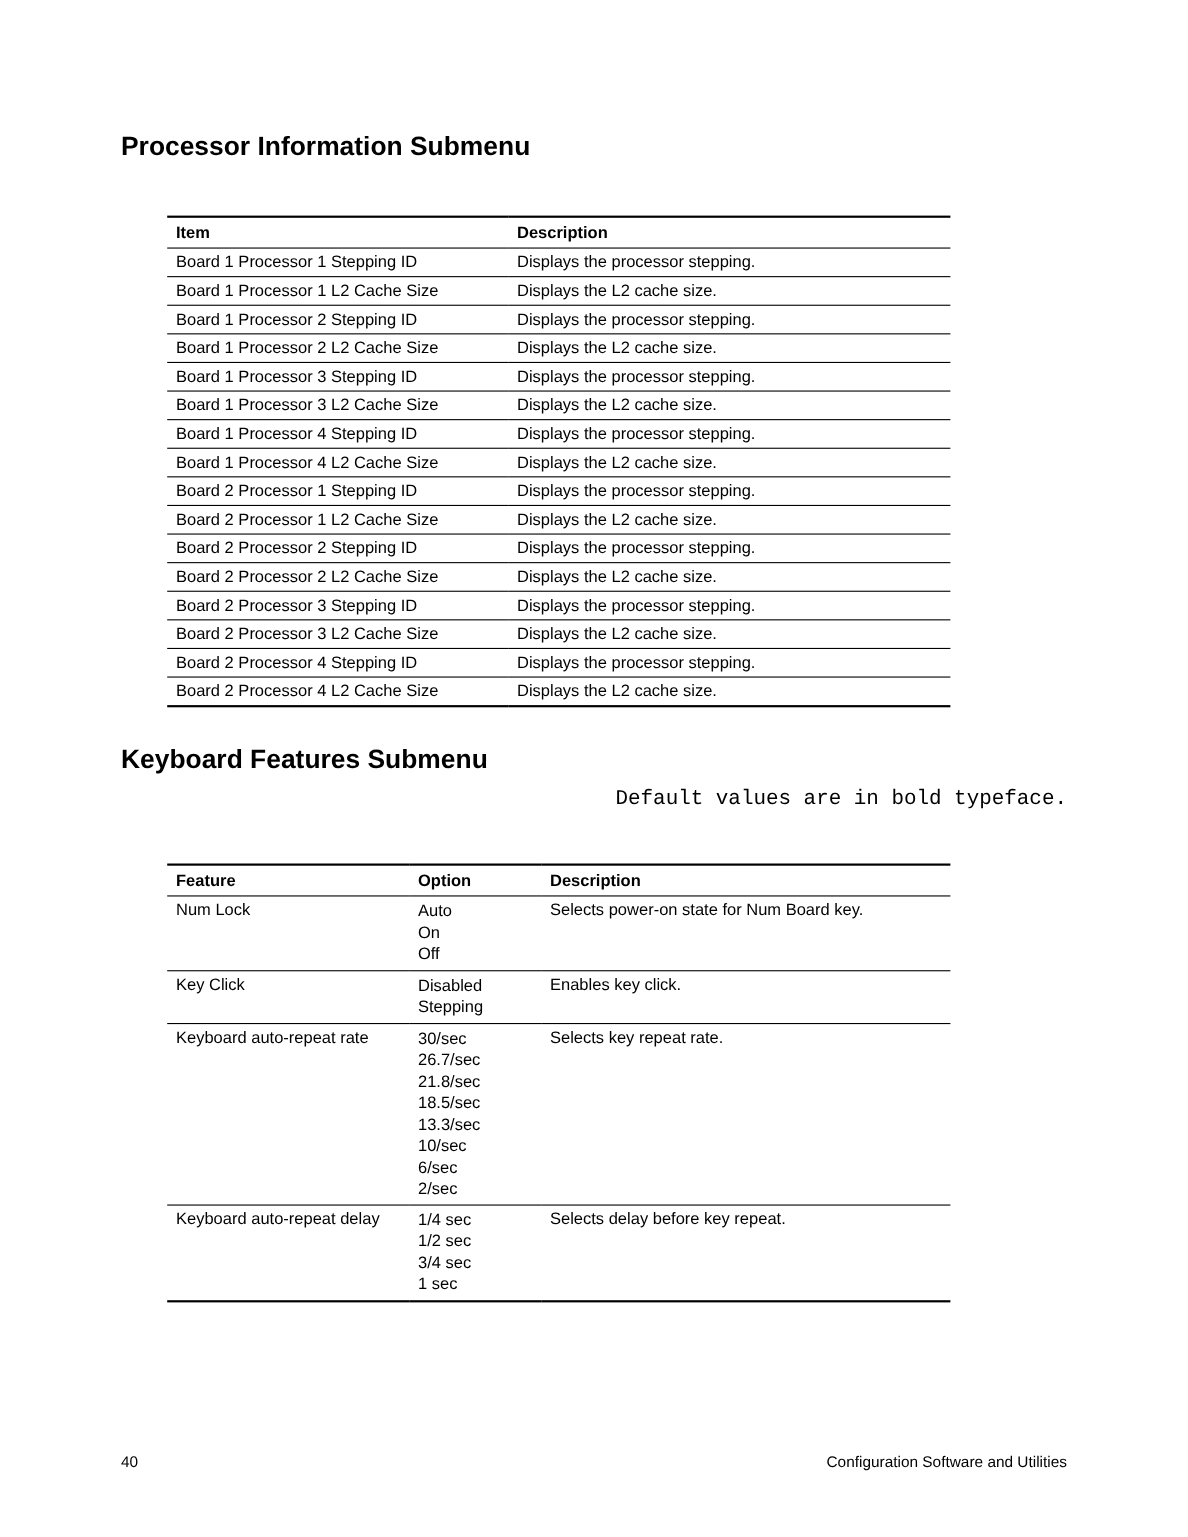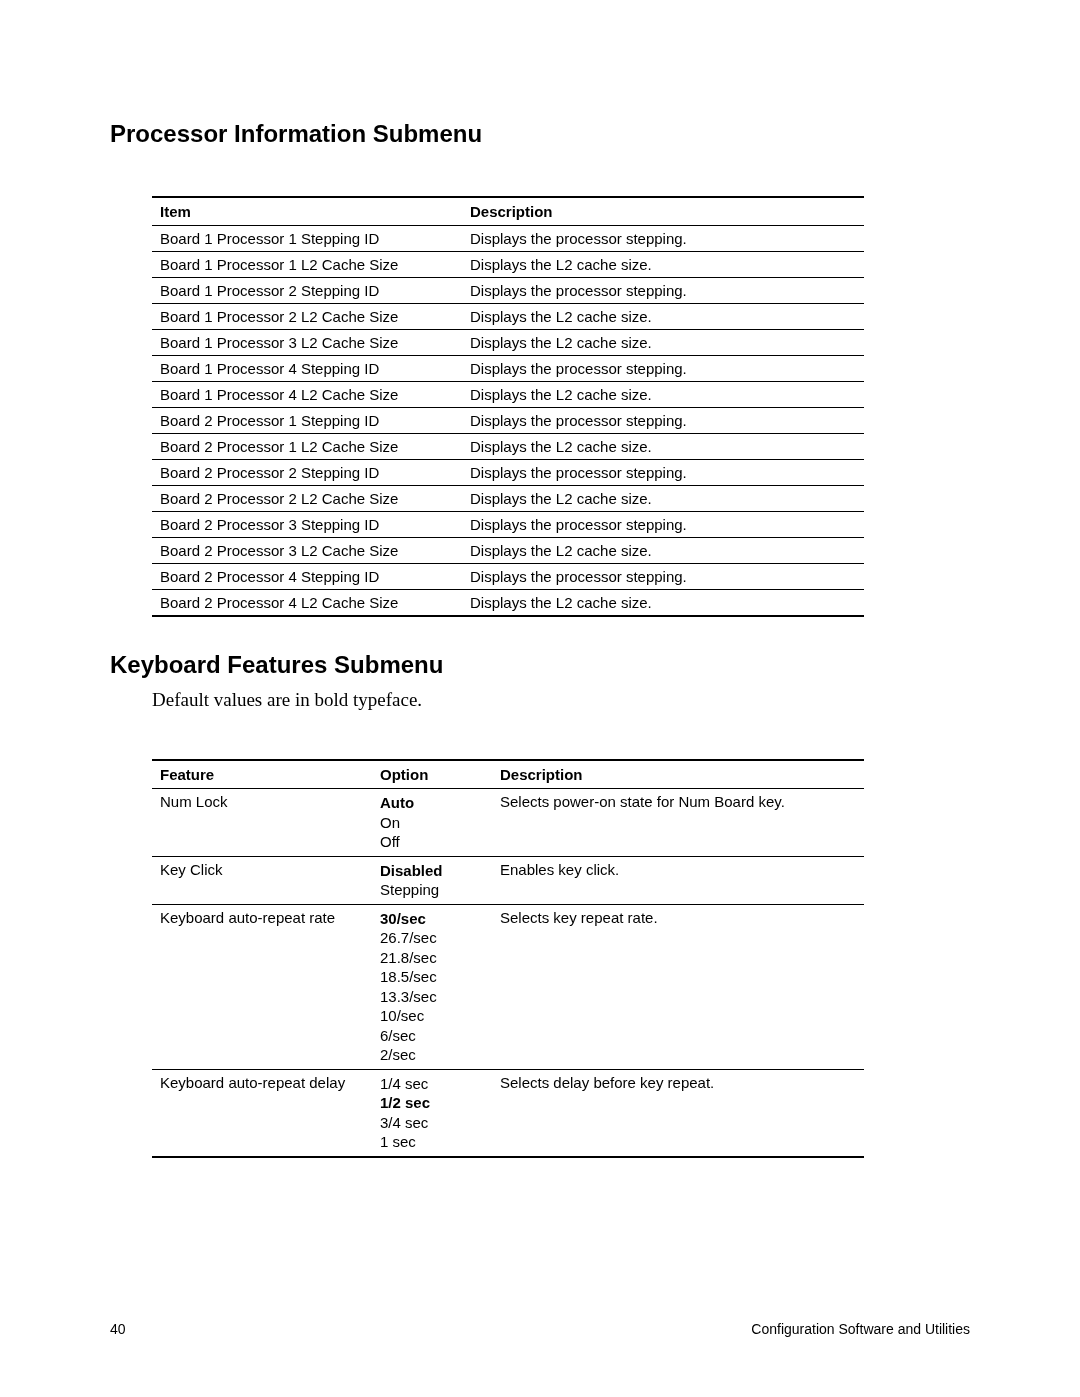--- a/index.html
+++ b/index.html
@@ -15,23 +15,24 @@
     box-sizing: border-box;
     padding: 120px 110px 0 110px;
     position: relative;
   }
   h2 {
     font-size: 24px;
     font-weight: bold;
     margin: 0 0 10px 0;
   }
   .note {
-    font-family: Liberation Serif, serif;
+    font-family: Liberation Mono, monospace;
     font-size: 19px;
     margin: 6px 0 12px 42px;
+    text-align: right;
   }
   table {
     border-collapse: collapse;
     width: 712px;
     margin-left: 42px;
     font-size: 15px;
     margin-top: 48px;
   }
   table td, table th {
     text-align: left;
@@ -54,21 +55,21 @@
     padding-top: 5px;
     padding-bottom: 5px;
   }
   tbody tr {
     border-bottom: 1px solid #000;
   }
   tbody tr:last-child {
     border-bottom: 2px solid #000;
   }
   .opt-line { display: block; line-height: 1.3; }
-  .bold { font-weight: bold; }
+  .bold { font-weight: normal; }
   .footer {
     position: absolute;
     bottom: 60px;
     left: 110px;
     right: 110px;
     font-size: 14px;
     display: flex;
     justify-content: space-between;
   }
   .section { margin-bottom: 34px; }
@@ -100,20 +101,24 @@
             <td>Board 1 Processor 1 L2 Cache Size</td>
             <td>Displays the L2 cache size.</td>
           </tr>
           <tr>
             <td>Board 1 Processor 2 Stepping ID</td>
             <td>Displays the processor stepping.</td>
           </tr>
           <tr>
             <td>Board 1 Processor 2 L2 Cache Size</td>
             <td>Displays the L2 cache size.</td>
+          </tr>
+          <tr>
+            <td>Board 1 Processor 3 Stepping ID</td>
+            <td>Displays the processor stepping.</td>
           </tr>
           <tr>
             <td>Board 1 Processor 3 L2 Cache Size</td>
             <td>Displays the L2 cache size.</td>
           </tr>
           <tr>
             <td>Board 1 Processor 4 Stepping ID</td>
             <td>Displays the processor stepping.</td>
           </tr>
           <tr>

